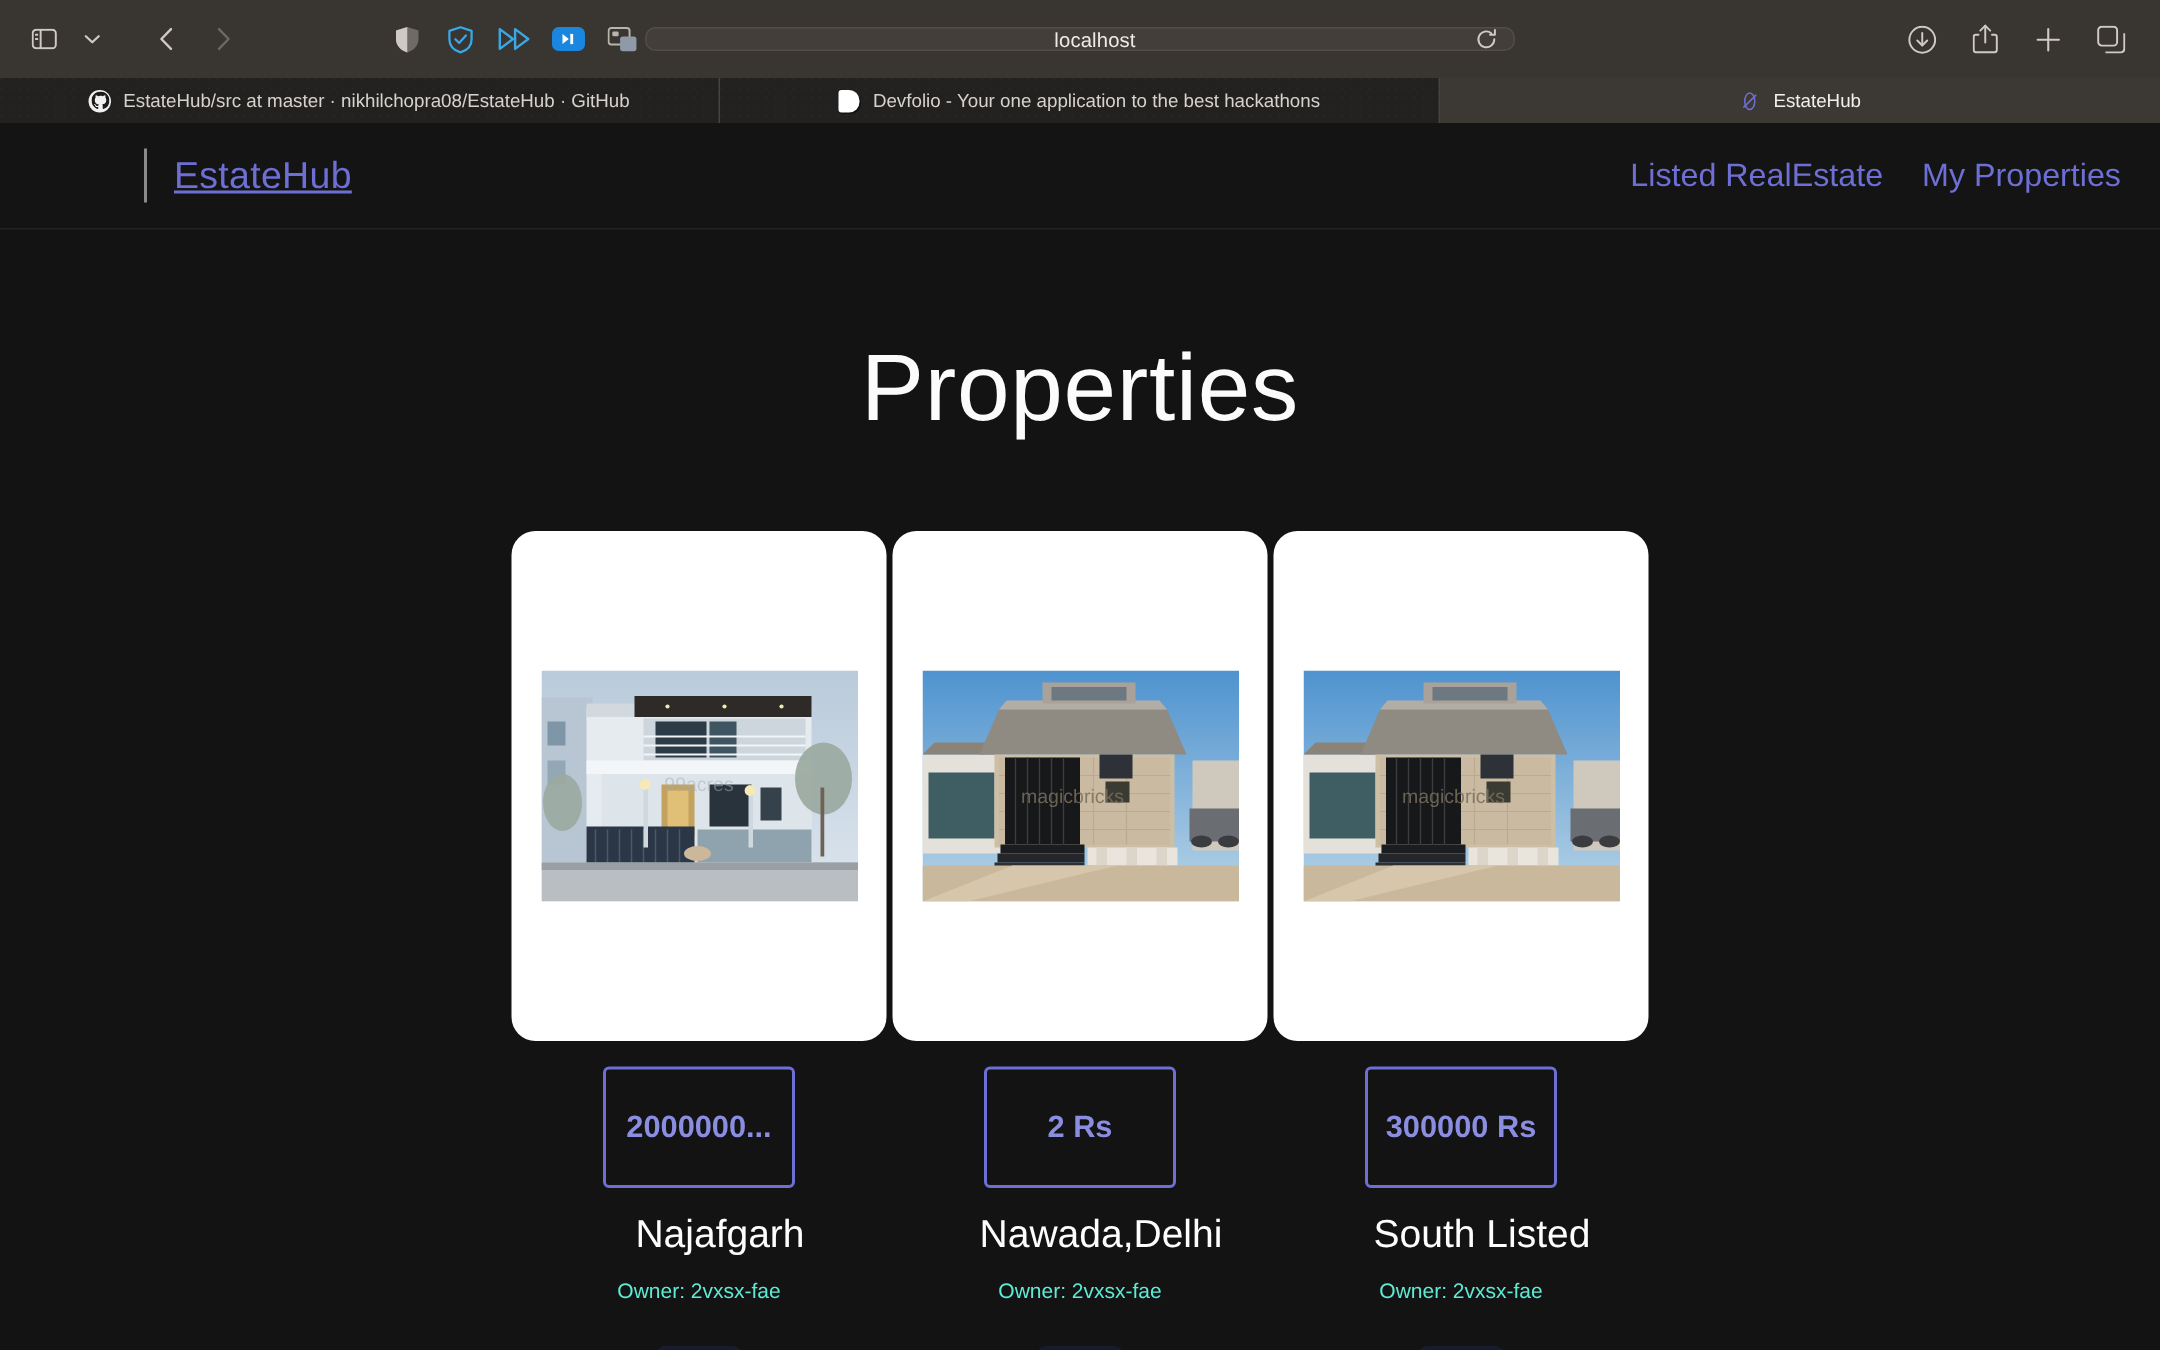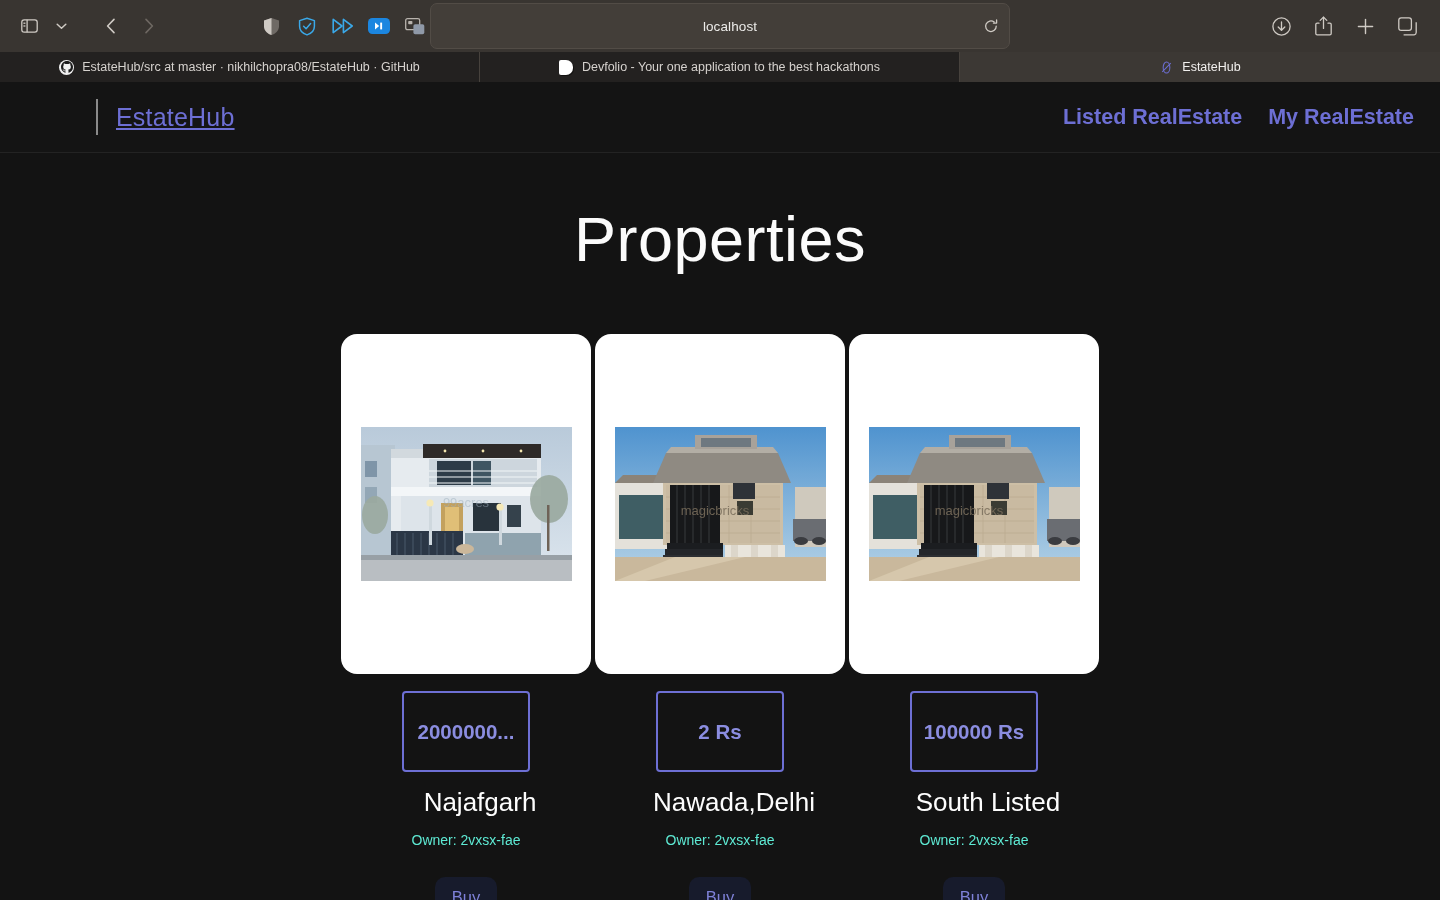--- a/index.html
+++ b/index.html
@@ -54,21 +54,21 @@
     height: 28px;
     display: flex;
     align-items: center;
     justify-content: center;
   }
 
   .addressbar {
     position: absolute;
     left: 430px;
     width: 580px;
-    height: 46px;
+    height: 16px;
     background: #433e39;
     border: 1px solid #524c46;
     border-radius: 7px;
     display: flex;
     align-items: center;
     justify-content: center;
     padding-left: 20px;
   }
   .addressbar .url {
     color: #ecebe9;
@@ -181,30 +181,29 @@
     margin-left: auto;
     display: flex;
     align-items: center;
     gap: 26px;
   }
   .nav-link {
     color: #6d6fd4;
     font-size: 21.5px;
     text-decoration: none;
     white-space: nowrap;
-    font-weight: bold;
   }
 
   .page-title {
     text-align: center;
     color: #fbfbfb;
     font-size: 63px;
     font-weight: 400;
     letter-spacing: .5px;
-    margin-top: 55px;
+    margin-top: 75px;
     line-height: 1;
   }
 
   .cards-row {
     display: flex;
     justify-content: center;
     gap: 4px;
     margin-top: 63px;
   }
   .card-col {
@@ -427,21 +426,21 @@
 
 <div class="page">
 
   <header class="site-header">
     <div class="brand-wrap">
       <span class="brand-bar"></span>
       <a class="brand" href="#">EstateHub</a>
     </div>
     <nav class="site-nav">
       <a class="nav-link" href="#">Listed RealEstate</a>
-      <a class="nav-link" href="#">My RealEstate</a>
+      <a class="nav-link" href="#">My Properties</a>
     </nav>
   </header>
 
   <h1 class="page-title">Properties</h1>
 
   <div class="cards-row">
 
     <div class="card-col">
       <div class="card">
         <svg class="card-img" viewBox="0 0 211 154" preserveAspectRatio="none">
@@ -624,21 +623,21 @@
           <rect x="156" y="118" width="7" height="18" fill="#dcd6ca"></rect>
           <rect x="178" y="92" width="33" height="22" fill="#6a6d72"></rect>
           <ellipse cx="186" cy="114" rx="7" ry="4" fill="#3a3c40"></ellipse>
           <ellipse cx="204" cy="114" rx="7" ry="4" fill="#3a3c40"></ellipse>
           <rect x="0" y="130" width="211" height="24" fill="#c9b89c"></rect>
           <polygon points="0,154 60,130 130,130 30,154" fill="#d6c7ac"></polygon>
           <text x="100" y="88" font-family="Liberation Sans, sans-serif" font-size="13" fill="#7b6f5d" opacity="0.85" text-anchor="middle">magicbricks</text>
         </svg>
       </div>
       <div class="price-box">
-        <span>100000 Rs</span>
+        <span>300000 Rs</span>
       </div>
       <div class="prop-name">South Listed</div>
       <div class="prop-owner">Owner: 2vxsx-fae</div>
       <button class="buy-btn">Buy</button>
     </div>
 
   </div>
 </div>
 
 </body></html>

